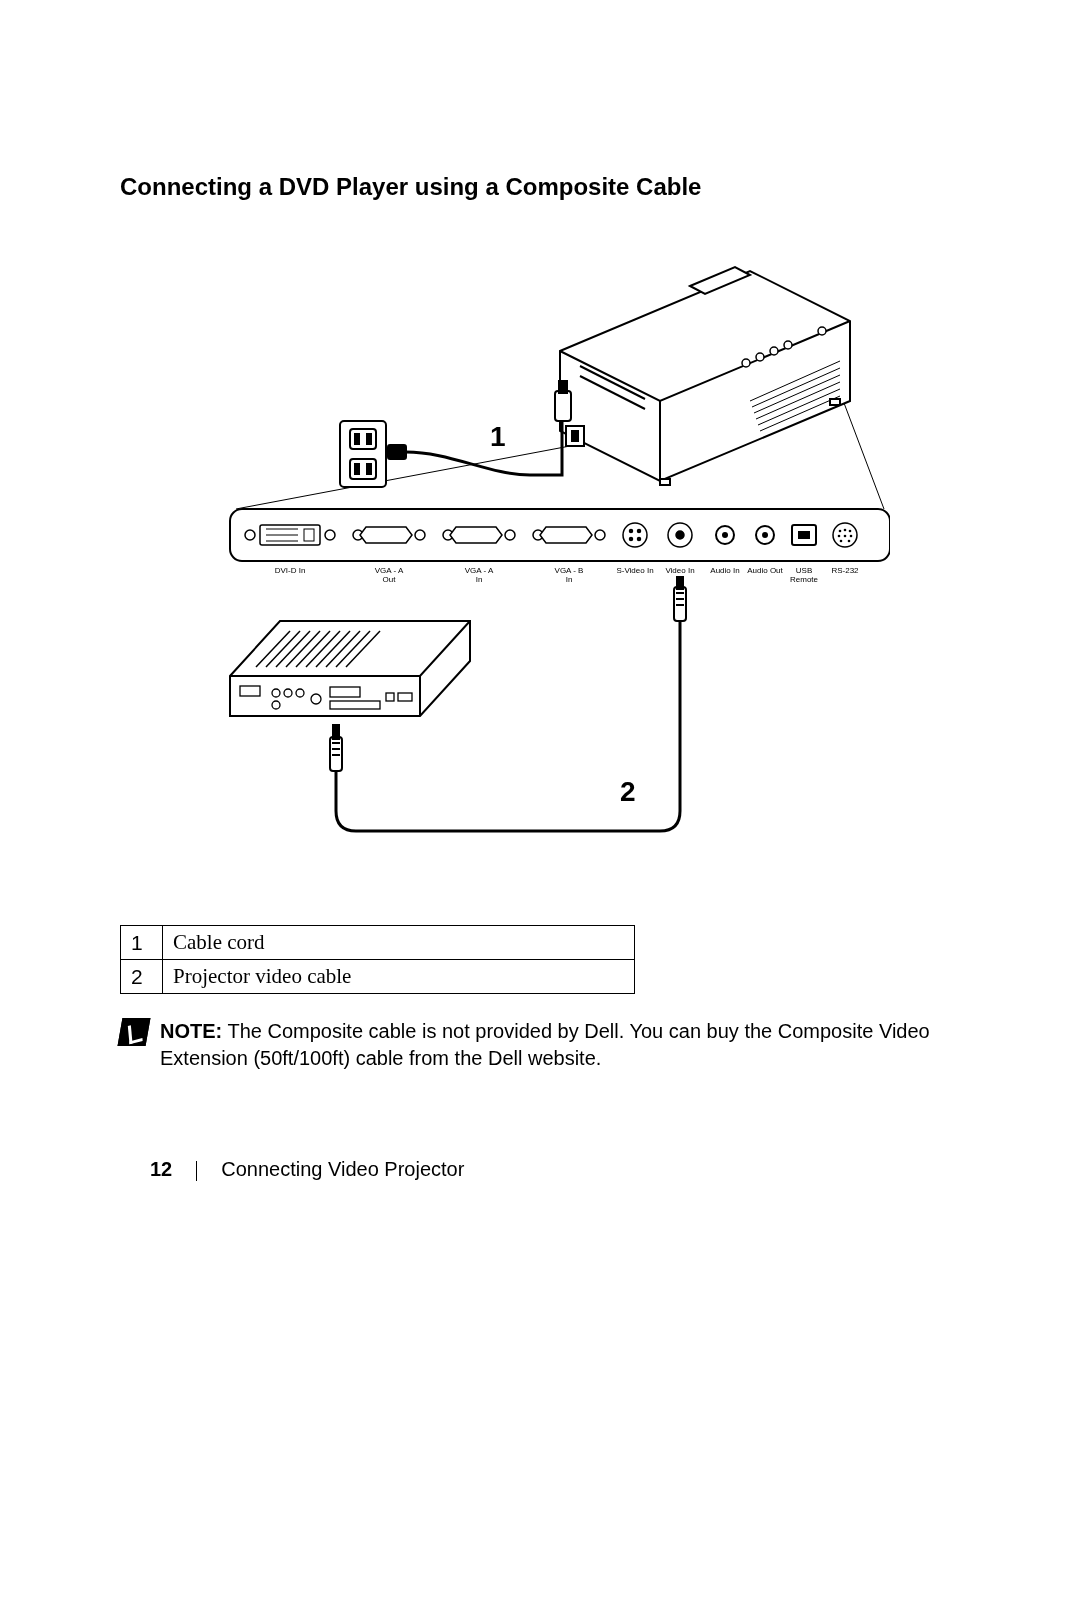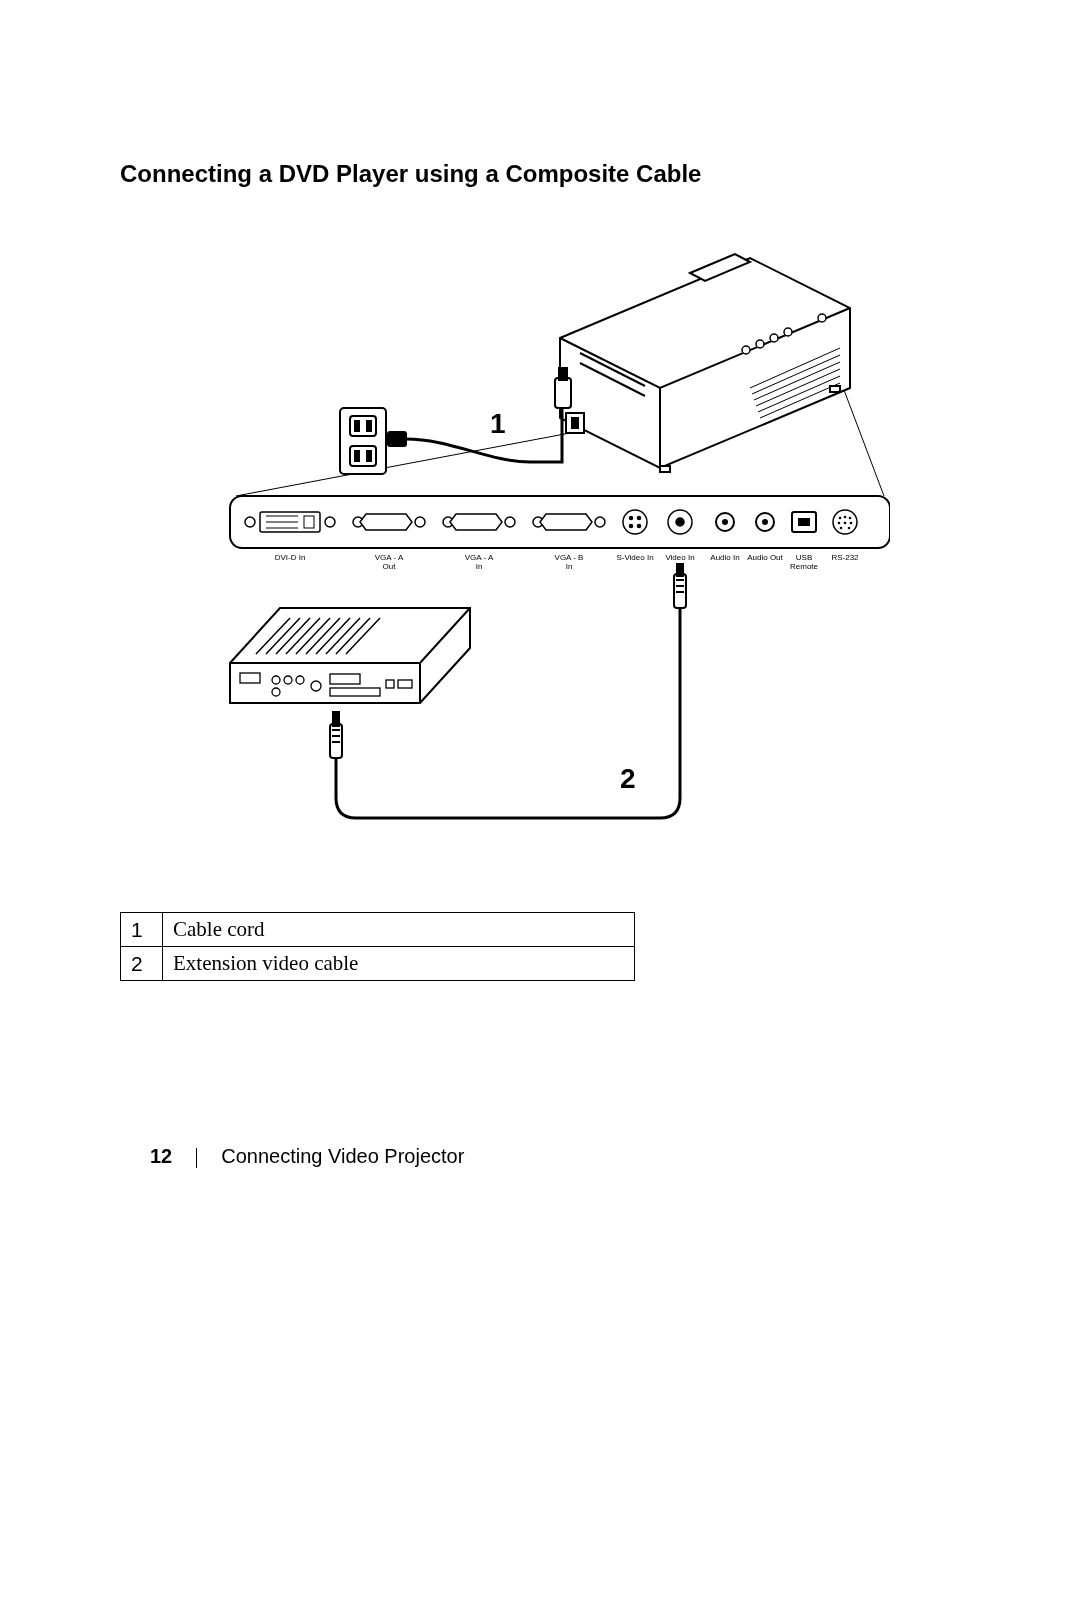--- a/index.html
+++ b/index.html
@@ -1,17 +1,17 @@
 <!DOCTYPE html>
 <html><head>
 <meta charset="utf-8">
 <style>
   * { box-sizing: border-box; margin: 0; padding: 0; }
   html, body { width: 1080px; height: 1620px; background: #fff; font-family: Arial, Helvetica, sans-serif; color: #000; }
-  .page { position: relative; width: 1080px; height: 1288px; padding: 160px 120px 0 120px; }
+  .page { position: relative; width: 1080px; height: 1288px; padding: 160px 120px 0 120px; margin-top: 13px; }
   .title { font-weight: bold; font-size: 24px; margin-bottom: 30px; }
   .diagram-wrap { width: 700px; margin: 0 auto 40px auto; }
   .diagram { width: 700px; height: 650px; }
 
   .legend-table { border-collapse: collapse; width: 515px; margin-bottom: 24px; }
   .legend-table td { border: 1px solid #000; padding: 4px 10px; font-size: 21px; vertical-align: middle; }
   .legend-table td.num { width: 42px; font-family: Arial, Helvetica, sans-serif; font-weight: normal; }
   .legend-table td.desc { font-family: Georgia, "Times New Roman", serif; }
 
   .note-block { display: flex; align-items: flex-start; gap: 12px; font-size: 20px; line-height: 1.35; }
@@ -238,25 +238,31 @@
   </div>
 
   <table class="legend-table">
     <tbody>
         <tr>
       <td class="num">1</td>
       <td class="desc">Cable cord</td>
     </tr>
     <tr>
       <td class="num">2</td>
-      <td class="desc">Extension video cable</td>
+      <td class="desc">Projector video cable</td>
     </tr>
   </tbody>
     </table>
 
+  <div class="note-block">
+    <div class="note-icon"></div>
+    <div class="note-text">
+      <span class="lead">NOTE:</span><span> The Composite cable is not provided by Dell. You can buy the Composite Video Extension (50ft/100ft) cable from the Dell website.</span>
+    </div>
+  </div>
 
   <div class="footer">
     <span class="pnum">12</span>
     <span class="sep"></span>
     <span>Connecting Video Projector</span>
   </div>
 
 </div>
 
 </body></html>

